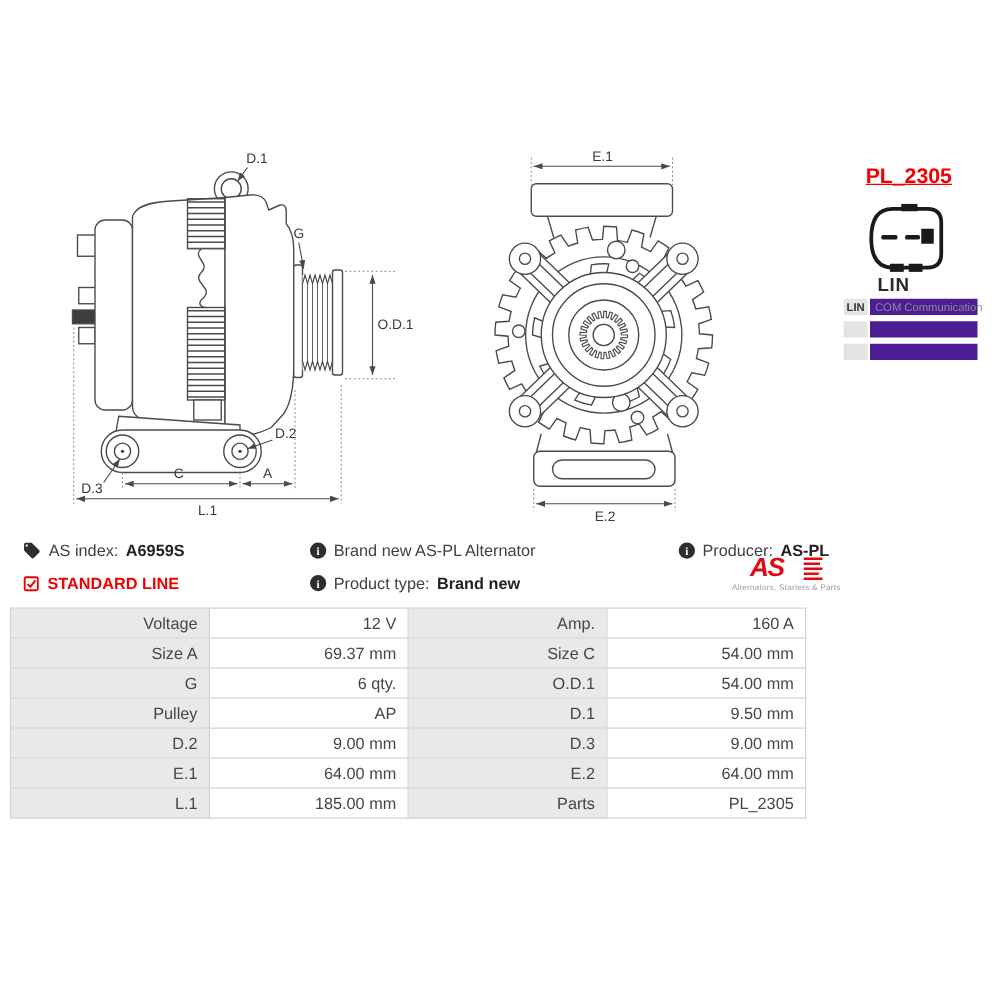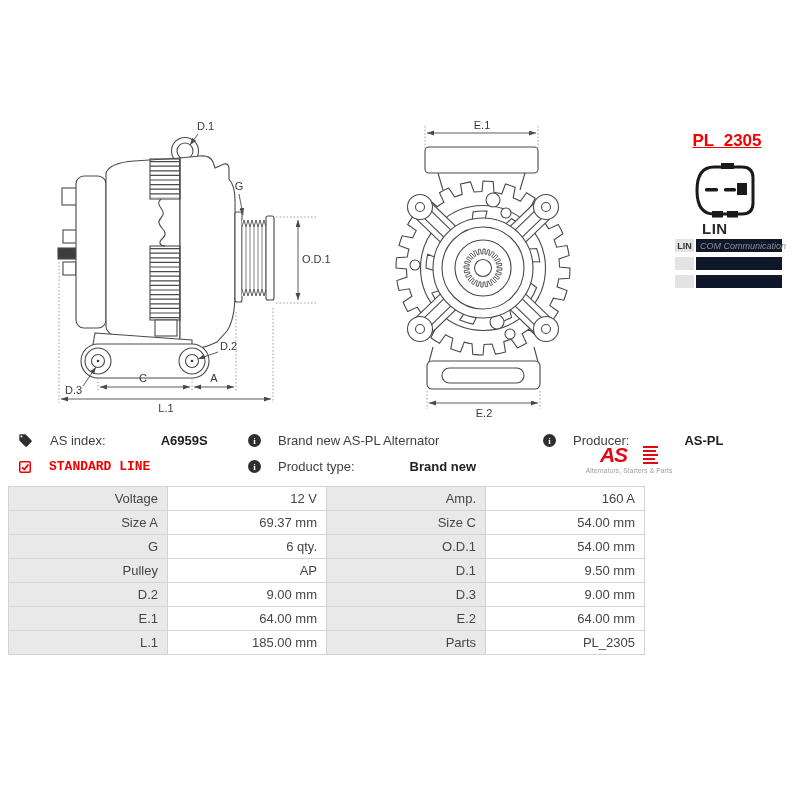--- a/index.html
+++ b/index.html
@@ -7,26 +7,26 @@
   .abs{position:absolute;}
   .drawing text{font-family:"Liberation Sans",sans-serif;font-size:11px;fill:#3a3a3a;stroke:none;}
   
   .plug-panel{left:665px;top:131px;width:124px;text-align:center;}
   .plug-code{font-size:17px;font-weight:bold;color:#f20000;text-decoration:underline;cursor:pointer;}
   .plug-svg{display:block;margin:12px auto 0 auto;}
   .plug-type{font-size:15px;font-weight:bold;color:#2a2a2a;text-align:left;margin:2px 0 0 37px;letter-spacing:.5px;}
   
   .comm-table{left:675px;top:239px;width:107px;display:grid;grid-template-columns:19px 86px;grid-auto-rows:13px;row-gap:5px;column-gap:2px;font-size:9px;}
   .comm-key{background:#e3e3e3;color:#333;font-weight:bold;display:flex;align-items:center;justify-content:center;}
-  .comm-val{background:#0f172a;color:#8d8d8d;display:flex;align-items:center;padding-left:4px;white-space:nowrap;font-style:italic;}
-  
-  .info-item{position:absolute;display:flex;align-items:center;gap:17px;height:17px;font-size:13px;color:#3f3f3f;white-space:nowrap;}
-  .info-item b{color:#222;margin-left:38px;}
+  .comm-val{background:#4c1d95;color:#8d8d8d;display:flex;align-items:center;padding-left:4px;white-space:nowrap;}
+  
+  .info-item{position:absolute;display:flex;align-items:center;gap:6px;height:17px;font-size:13px;color:#3f3f3f;white-space:nowrap;}
+  .info-item b{color:#222;}
   .i-icon{width:13px;height:13px;border-radius:50%;background:#2e2e2e;color:#fff;display:flex;align-items:center;justify-content:center;font-size:9px;font-weight:bold;font-family:"Liberation Serif",serif;flex:0 0 auto;}
-  .std-line{color:#f20000;font-weight:bold;font-family:Liberation Mono, monospace;}
+  .std-line{color:#f20000;font-weight:bold;}
   
   .as-logo{left:583px;top:445px;width:92px;text-align:center;}
   .as-mark{display:inline-flex;align-items:center;gap:16px;}
   .as-text{font-style:italic;font-weight:bold;font-size:21px;color:#e30613;letter-spacing:-1px;line-height:20px;}
   .as-stripes{display:flex;flex-direction:column;gap:1.5px;}
   .as-stripes span{display:block;height:2.4px;background:#e30613;}
   .as-stripes span:nth-child(1){width:15px;}
   .as-stripes span:nth-child(2){width:13px;}
   .as-stripes span:nth-child(3){width:15px;}
   .as-stripes span:nth-child(4){width:12px;}

